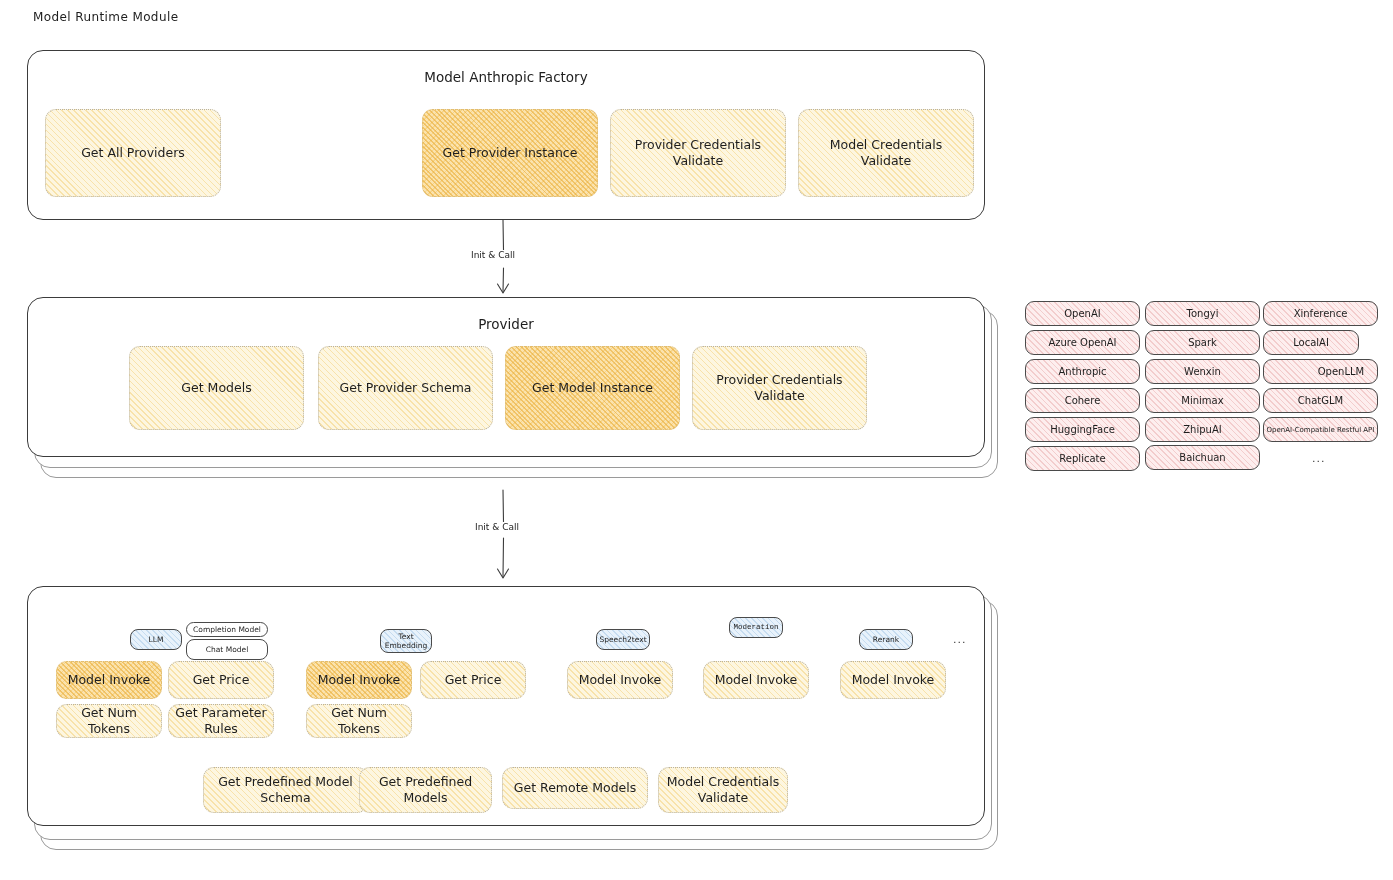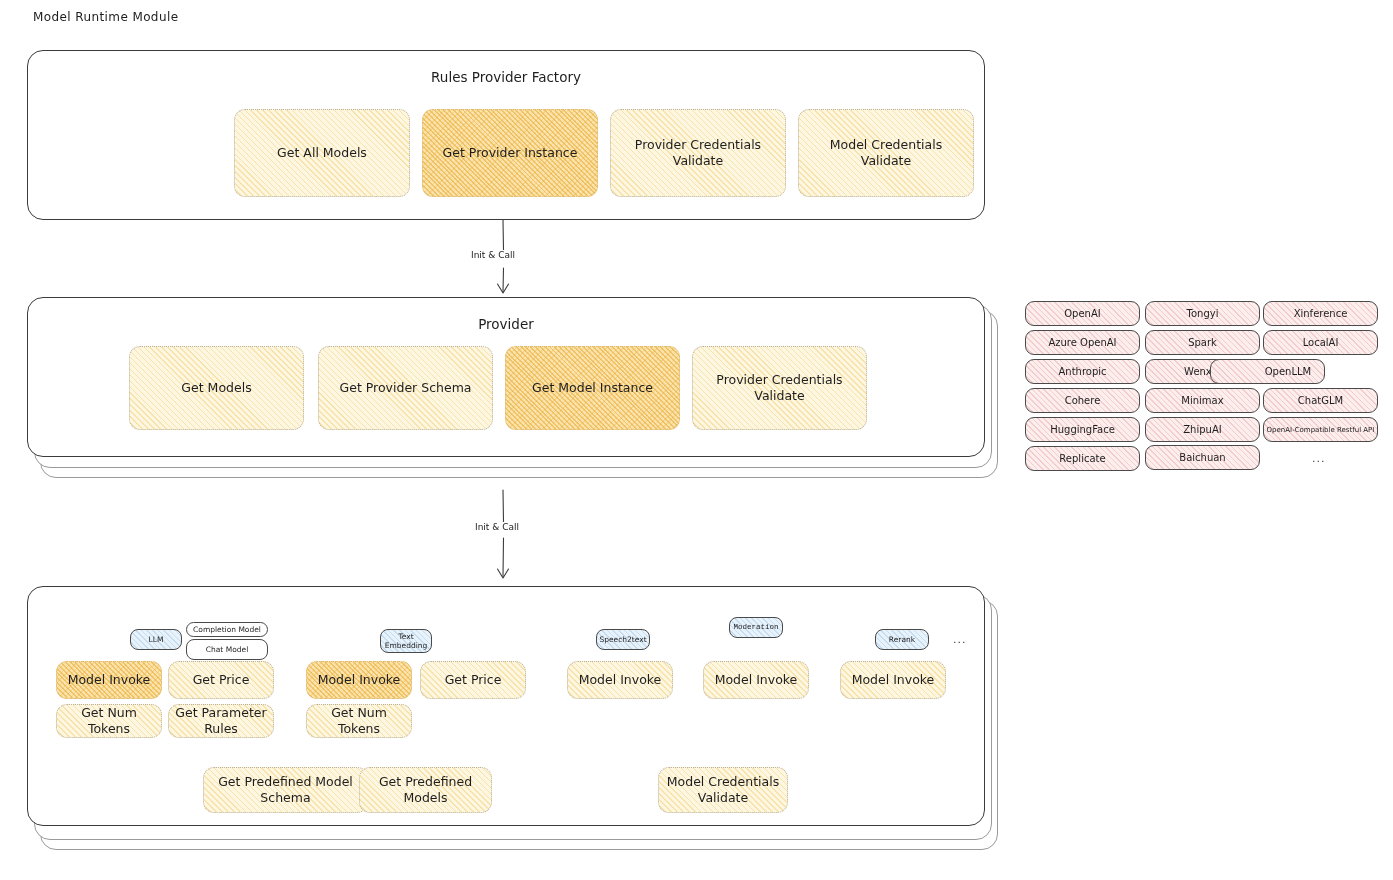--- a/index.html
+++ b/index.html
@@ -163,23 +163,23 @@
     padding: 0 3px;
   }
   svg.arrow-svg { position: absolute; overflow: visible; }
 </style>
 </head>
 <body>
 
 <div id="page-title">Model Runtime Module</div>
 
 <div class="card" style="left:27px; top:50px; width:958px; height:170px;">
-  <div class="card-title">Rules Provider Factory</div>
-
-  <div class="fbox" style="left:206px; top:58px; width:176px; height:88px;">Get All Models</div>
+  <div class="card-title">Model Anthropic Factory</div>
+
+  <div class="fbox" style="left:17px; top:58px; width:176px; height:88px;">Get All Providers</div>
   <div class="fbox hl" style="left:394px; top:58px; width:176px; height:88px;">Get Provider Instance</div>
   <div class="fbox" style="left:582px; top:58px; width:176px; height:88px;">Provider Credentials Validate</div>
   <div class="fbox" style="left:770px; top:58px; width:176px; height:88px;">Model Credentials Validate</div>
 </div>
 
 <div class="arrow-wrap" style="left:480px; top:220px; width:60px; height:80px;">
   <svg class="arrow-svg" width="60" height="80" viewBox="0 0 60 80">
     <path d="M23 0 L23.5 30 M23.5 48 L23 72" stroke="#3b3b3b" stroke-width="1.1" fill="none" stroke-linecap="round"></path>
     <path d="M17.5 64 L23 73 L28.5 64" stroke="#3b3b3b" stroke-width="1.1" fill="none" stroke-linecap="round" stroke-linejoin="round"></path>
   </svg>
@@ -207,22 +207,22 @@
   <div class="pchip" style="left:1025px; top:446px; width:115px; height:25px;">Replicate</div>
 
   <div class="pchip" style="left:1145px; top:301px; width:115px; height:25px;">Tongyi</div>
   <div class="pchip" style="left:1145px; top:330px; width:115px; height:25px;">Spark</div>
   <div class="pchip" style="left:1145px; top:359px; width:115px; height:25px;">Wenxin</div>
   <div class="pchip" style="left:1145px; top:388px; width:115px; height:25px;">Minimax</div>
   <div class="pchip" style="left:1145px; top:417px; width:115px; height:25px;">ZhipuAI</div>
   <div class="pchip" style="left:1145px; top:445px; width:115px; height:25px;">Baichuan</div>
 
   <div class="pchip" style="left:1263px; top:301px; width:115px; height:25px;">Xinference</div>
-  <div class="pchip" style="left:1263px; top:330px; width:115px; height:25px;">LocalAI</div>
-  <div class="pchip" style="left:1210px; top:359px; width:115px; height:25px;padding-left:44px;">OpenLLM</div>
+  <div class="pchip" style="left:1263px; top:330px; width:96px; height:25px;">LocalAI</div>
+  <div class="pchip" style="left:1263px; top:359px; width:115px; height:25px;padding-left:44px;">OpenLLM</div>
   <div class="pchip" style="left:1263px; top:388px; width:115px; height:25px;">ChatGLM</div>
   <div class="pchip" style="left:1263px; top:417px; width:115px; height:25px; font-size:7px;">OpenAI-Compatible Restful API</div>
   <div class="ellipsis-mark" style="left:1312px; top:452px;">...</div>
 </div>
 
 <div class="arrow-wrap" style="left:480px; top:490px; width:60px; height:95px;">
   <svg class="arrow-svg" width="60" height="95" viewBox="0 0 60 95">
     <path d="M23 0 L23.5 32 M23.5 48 L23 87" stroke="#3b3b3b" stroke-width="1.1" fill="none" stroke-linecap="round"></path>
     <path d="M17.5 79 L23 88 L28.5 79" stroke="#3b3b3b" stroke-width="1.1" fill="none" stroke-linecap="round" stroke-linejoin="round"></path>
   </svg>
@@ -247,21 +247,22 @@
   <div class="fbox hl" style="left:278px; top:74px; width:106px; height:38px;">Model Invoke</div>
   <div class="fbox" style="left:392px; top:74px; width:106px; height:38px;">Get Price</div>
   <div class="fbox" style="left:278px; top:117px; width:106px; height:34px;">Get Num Tokens</div>
 
   <div class="tag" style="left:568px; top:42px; width:54px; height:21px;">Speech2text</div>
   <div class="fbox" style="left:539px; top:74px; width:106px; height:38px;">Model Invoke</div>
 
   <div class="tag" style="left:701px; top:30px; width:54px; height:21px;font-family:Liberation Mono, monospace;">Moderation</div>
   <div class="fbox" style="left:675px; top:74px; width:106px; height:38px;">Model Invoke</div>
 
-  <div class="tag" style="left:831px; top:42px; width:54px; height:21px;margin-left:16px;">Rerank</div>
+  <div class="tag" style="left:831px; top:42px; width:54px; height:21px;">Rerank</div>
   <div class="fbox" style="left:812px; top:74px; width:106px; height:38px;">Model Invoke</div>
 
   <div class="ellipsis-mark" style="left:925px; top:46px;">...</div>
 
   <div class="fbox" style="left:175px; top:180px; width:165px; height:46px;">Get Predefined Model Schema</div>
   <div class="fbox" style="left:331px; top:180px; width:133px; height:46px;">Get Predefined Models</div>
+  <div class="fbox" style="left:474px; top:180px; width:146px; height:42px;">Get Remote Models</div>
   <div class="fbox" style="left:630px; top:180px; width:130px; height:46px;">Model Credentials Validate</div>
 </div>
 
 </body></html>

